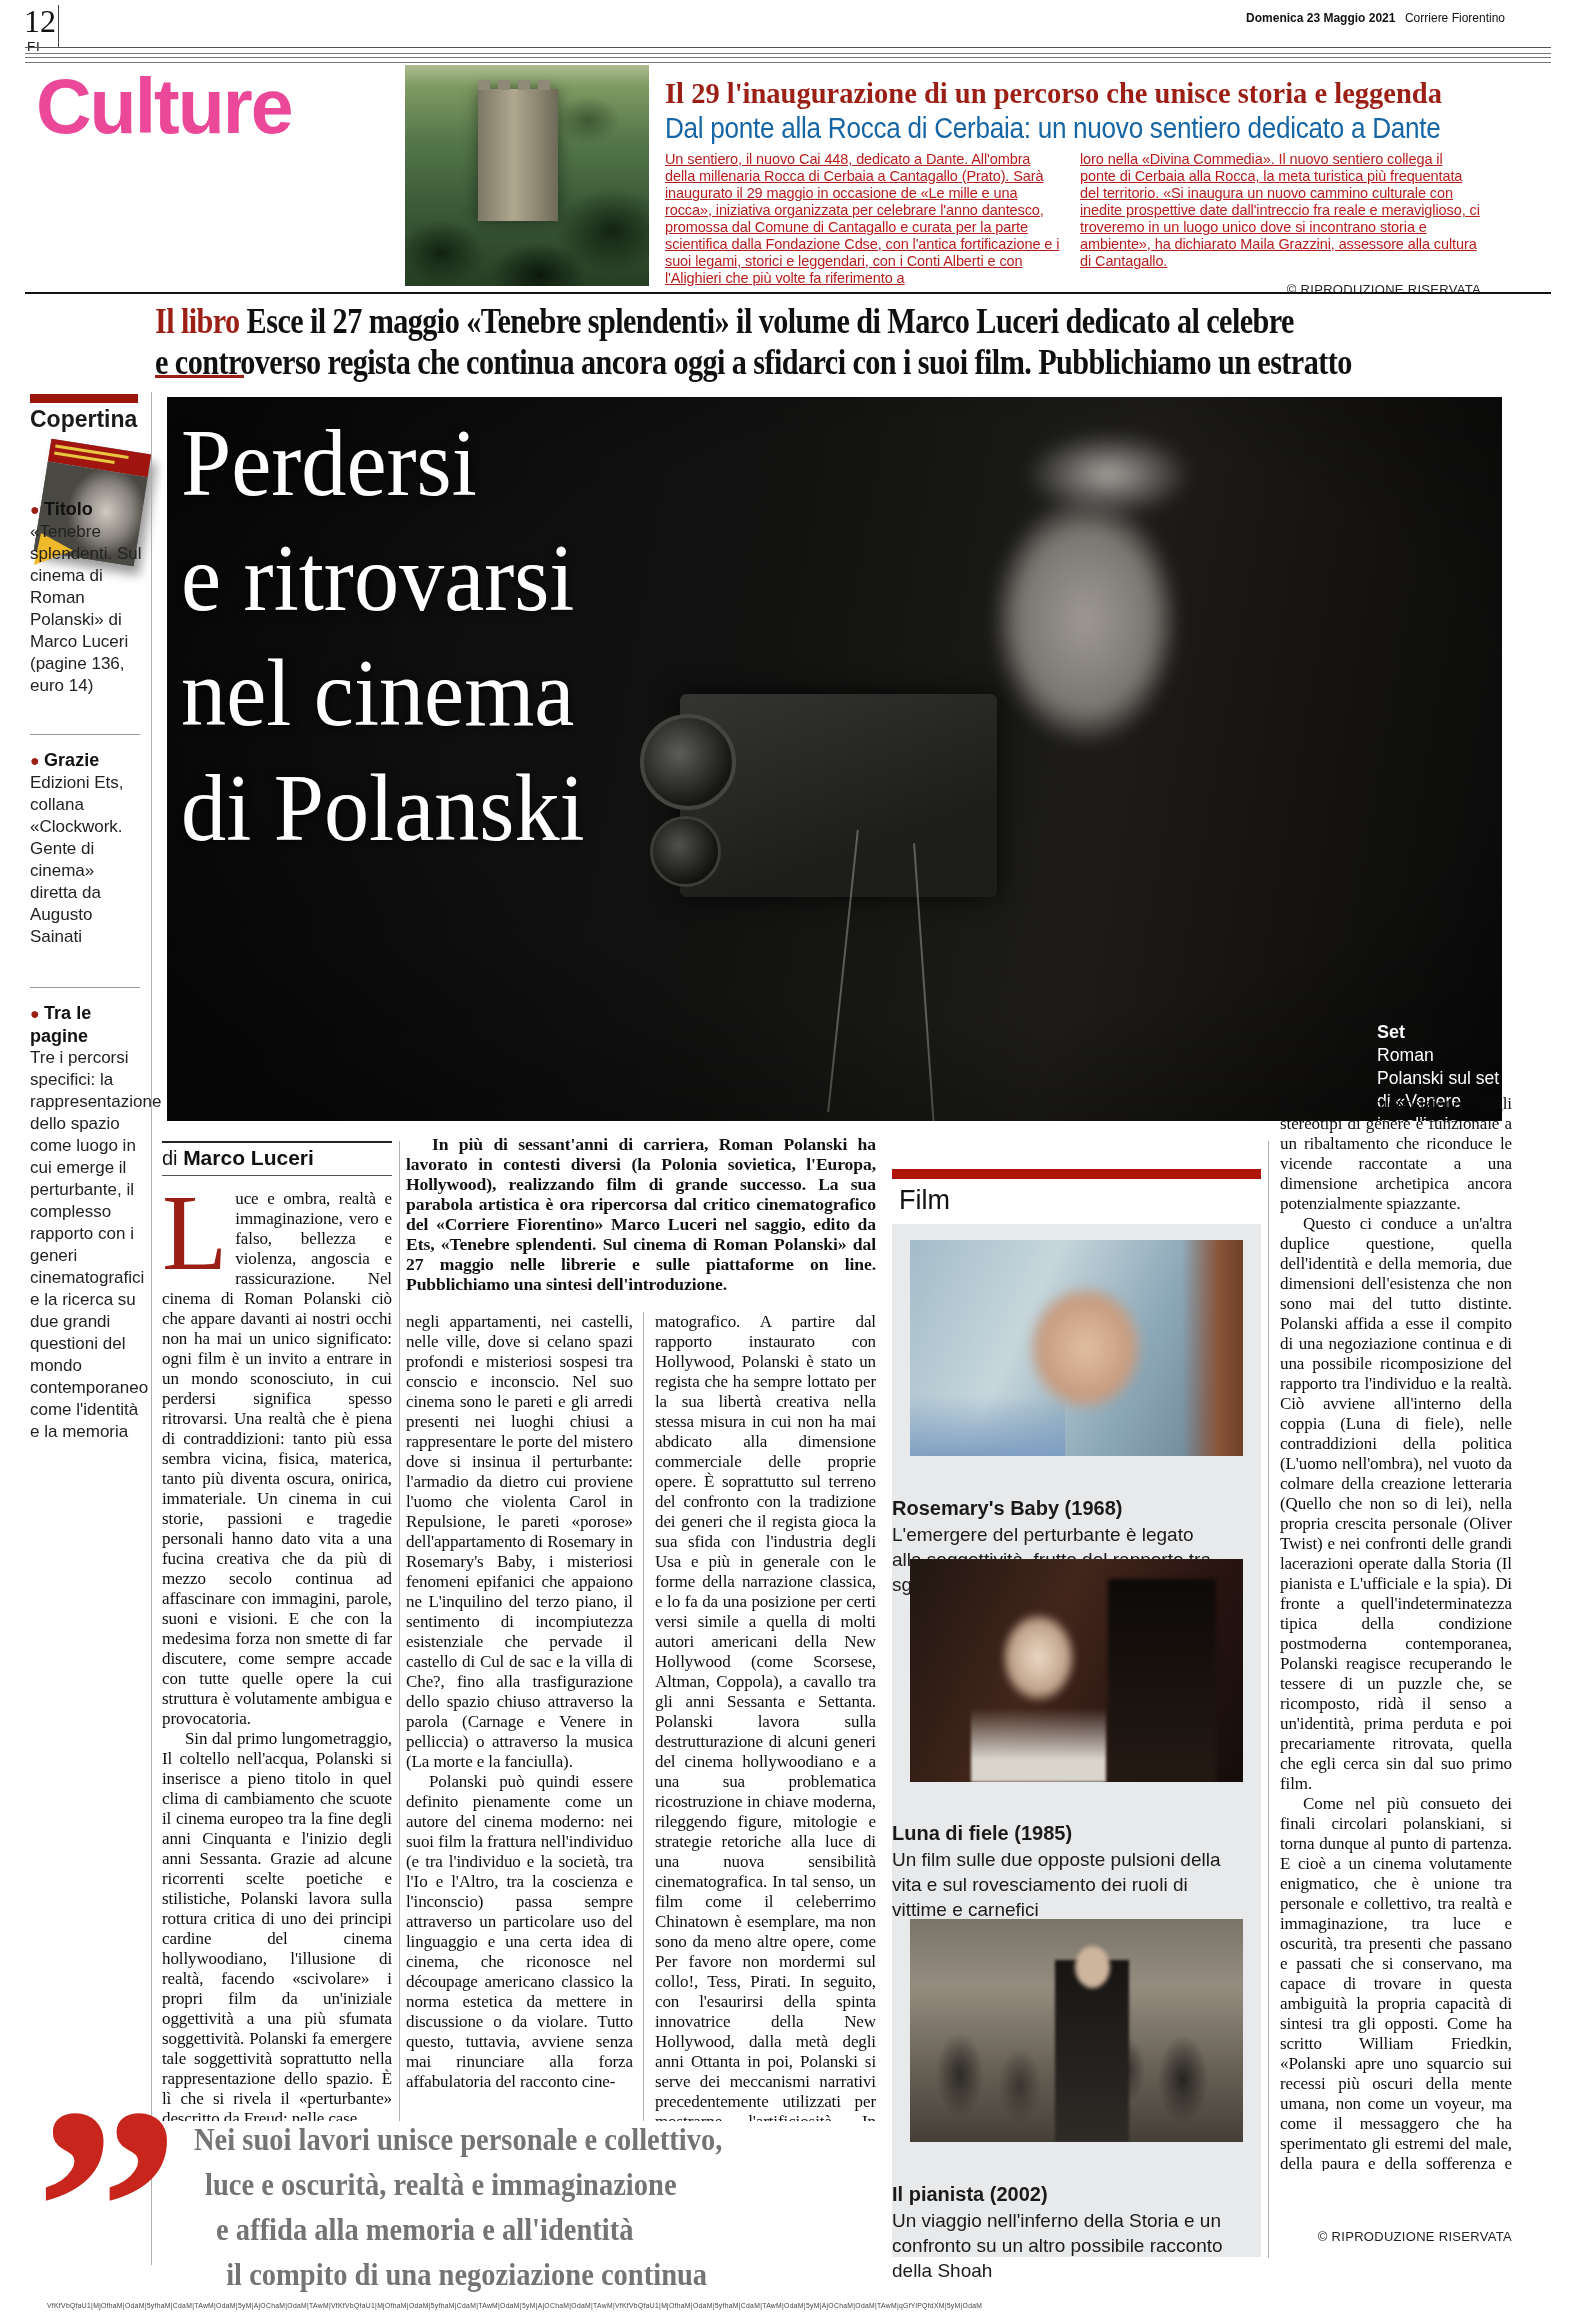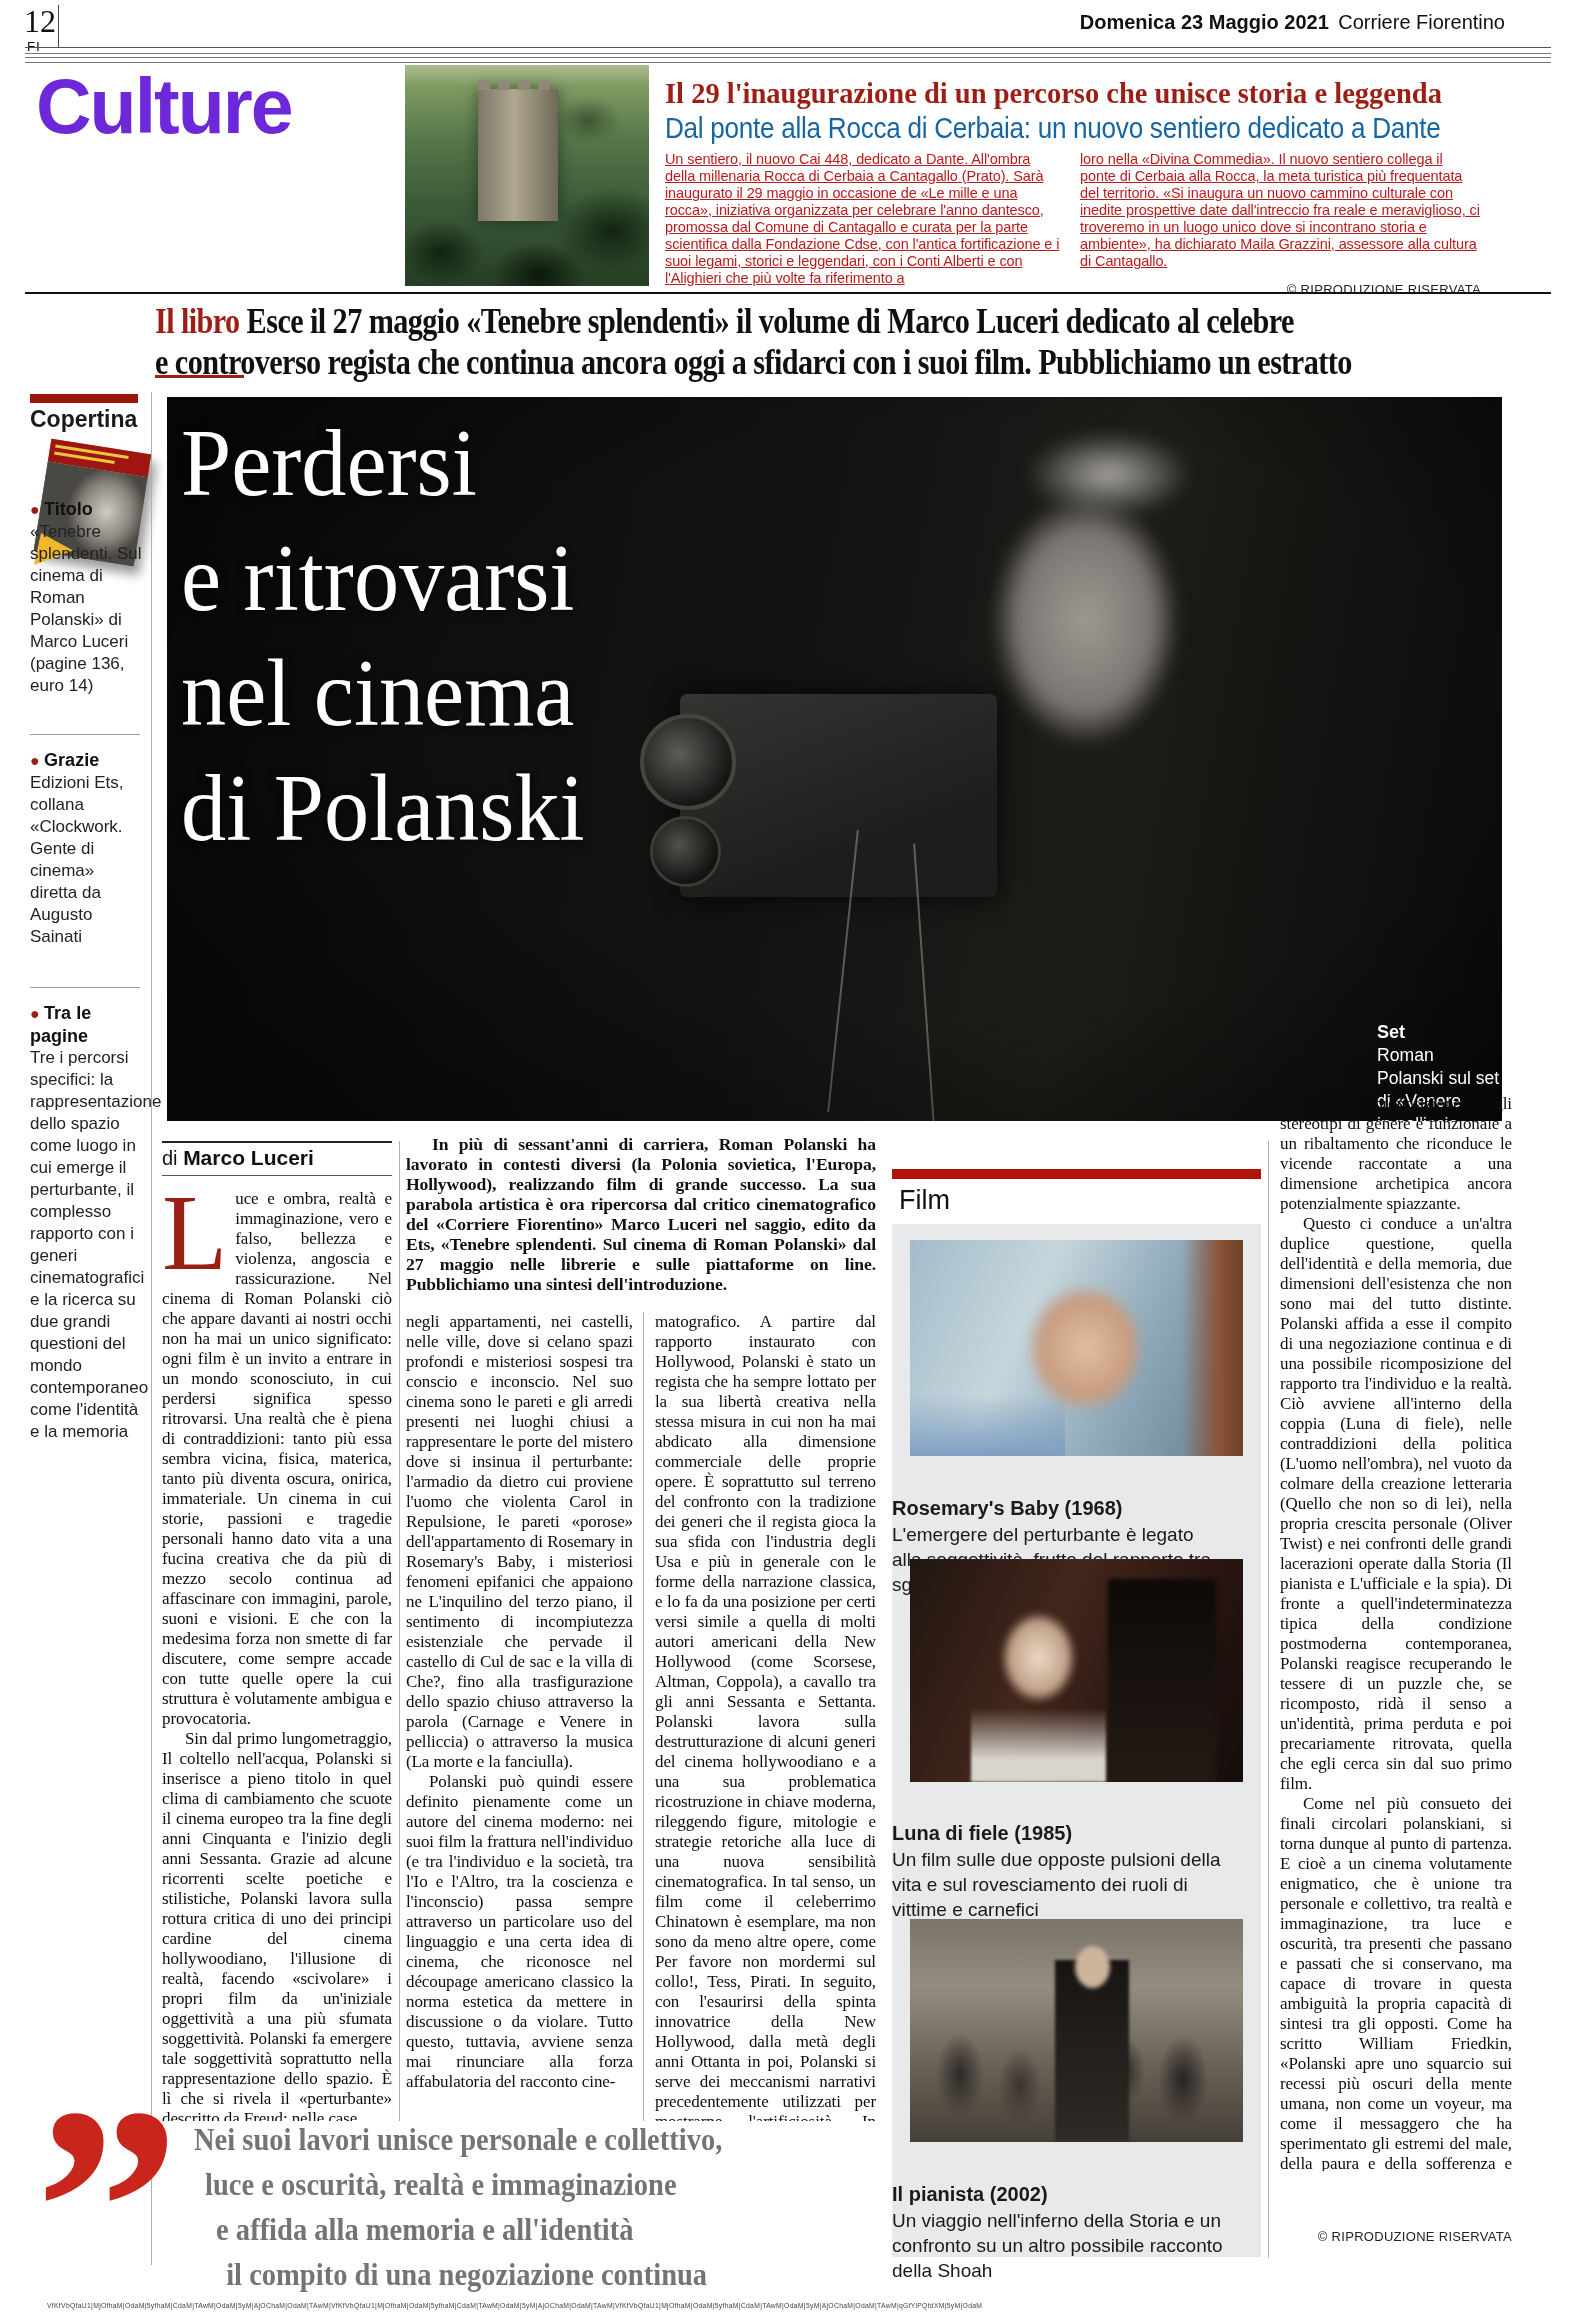--- a/index.html
+++ b/index.html
@@ -6,25 +6,25 @@
   body{font-family:"Liberation Sans",sans-serif;color:#111;}
   #page{position:relative;width:1575px;height:2319px;background:#fff;overflow:hidden;}
   .abs{position:absolute;}
   .serif{font-family:"Liberation Serif",serif;}
   .nowrap{white-space:nowrap;}
   .preline{white-space:pre-line;}
   
   .pagenum{left:24px;top:2.7px;font-size:32px;font-family:"Liberation Serif",serif;font-weight:500;}
   .edition{left:27px;top:39px;font-size:13.5px;letter-spacing:0.7px;}
   .hdr-vrule{left:58px;top:5.4px;width:1.4px;height:42px;background:#444;}
-  .dateline{right:70px;top:10.8px;font-size:20px;}
+  .dateline{right:70px;top:10.8px;font-size:12px;}
   .dateline b{margin-right:9.5px;}
   .hdr-rule{left:25px;width:1526px;background:#555;}
   
-  .culture{left:36px;top:62px;font-size:77px;font-weight:bold;color:#6d28d9;letter-spacing:-2px;}
+  .culture{left:36px;top:62px;font-size:77px;font-weight:bold;color:#ec4899;letter-spacing:-2px;}
   .rocca{left:405px;top:65px;width:244px;height:221px;overflow:hidden;
     background:linear-gradient(180deg,#aebd92 0%,#7e9a62 10%,#55774a 34%,#3c5c38 62%,#263e24 100%);}
   .rocca .tower{position:absolute;left:73px;top:24px;width:80px;height:132px;
     background:linear-gradient(90deg,#7c7866,#b0a78f 45%,#6e6a58);box-shadow:0 0 15px rgba(0,0,0,.45);}
   .rocca .tower:before{content:"";position:absolute;left:0;top:-9.5px;width:100%;height:10.8px;
     background:repeating-linear-gradient(90deg,#8f8a77 0 12px,transparent 12px 20px);}
   .rocca .foliage{position:absolute;inset:0;
     background:radial-gradient(61px 47px at 15% 85%,rgba(12,28,12,.85),transparent 70%),
                radial-gradient(81px 61px at 85% 75%,rgba(10,24,10,.8),transparent 70%),
                radial-gradient(68px 47px at 55% 95%,rgba(8,20,8,.9),transparent 70%),

